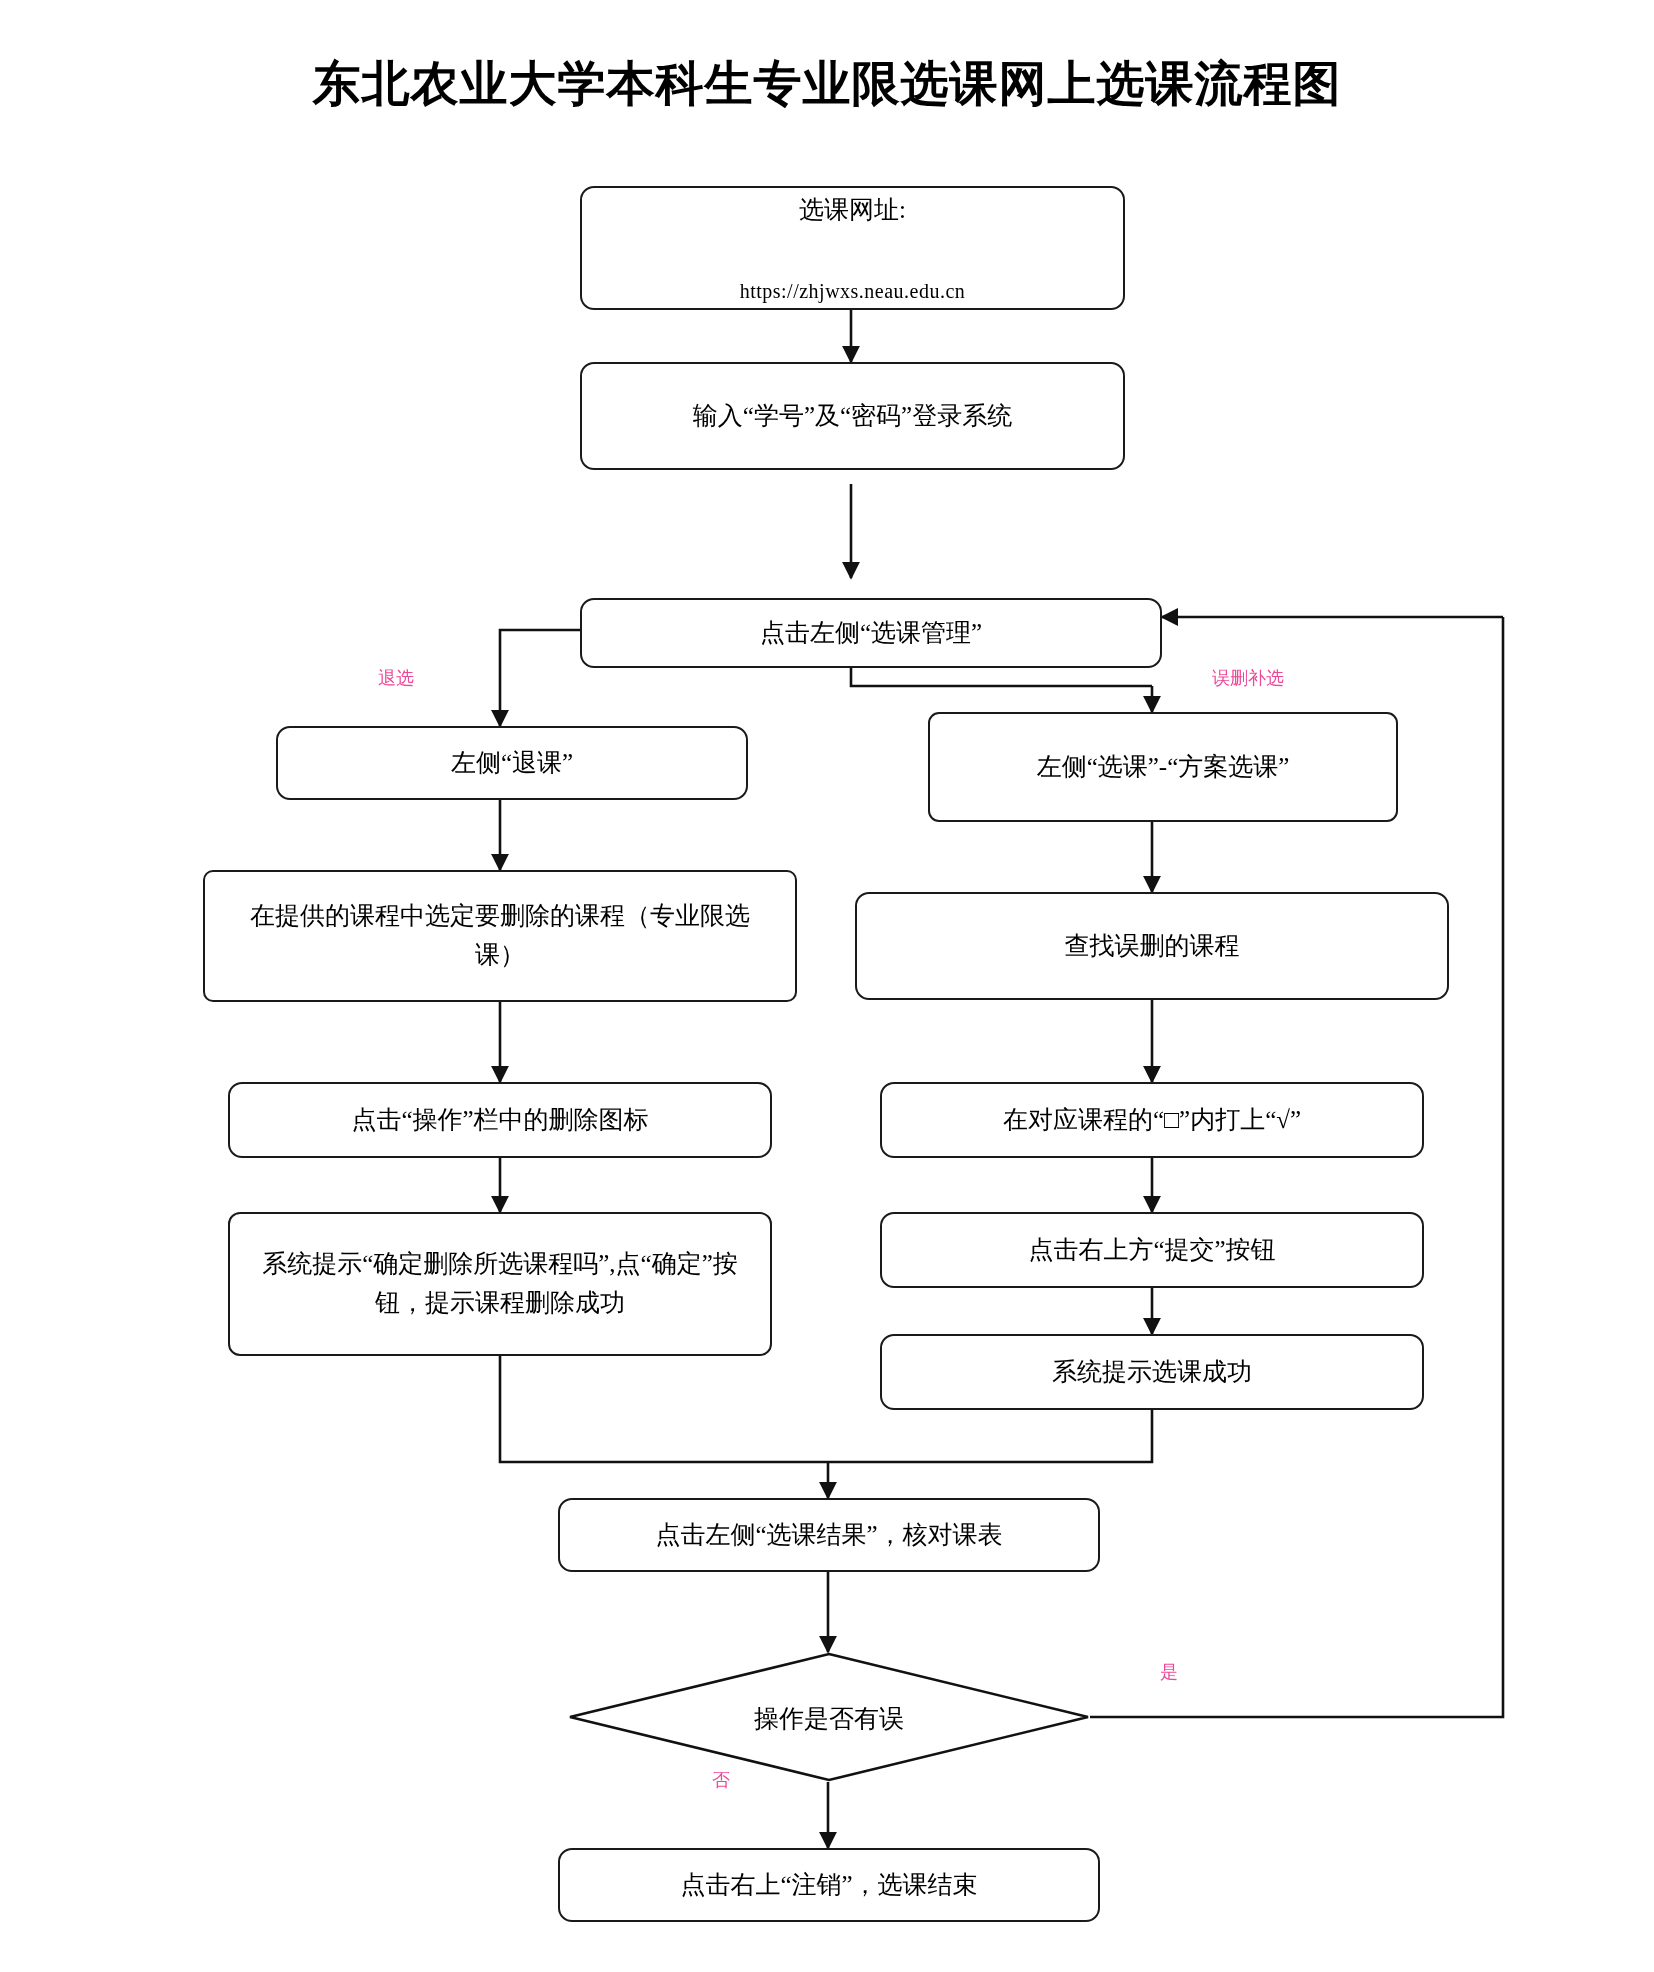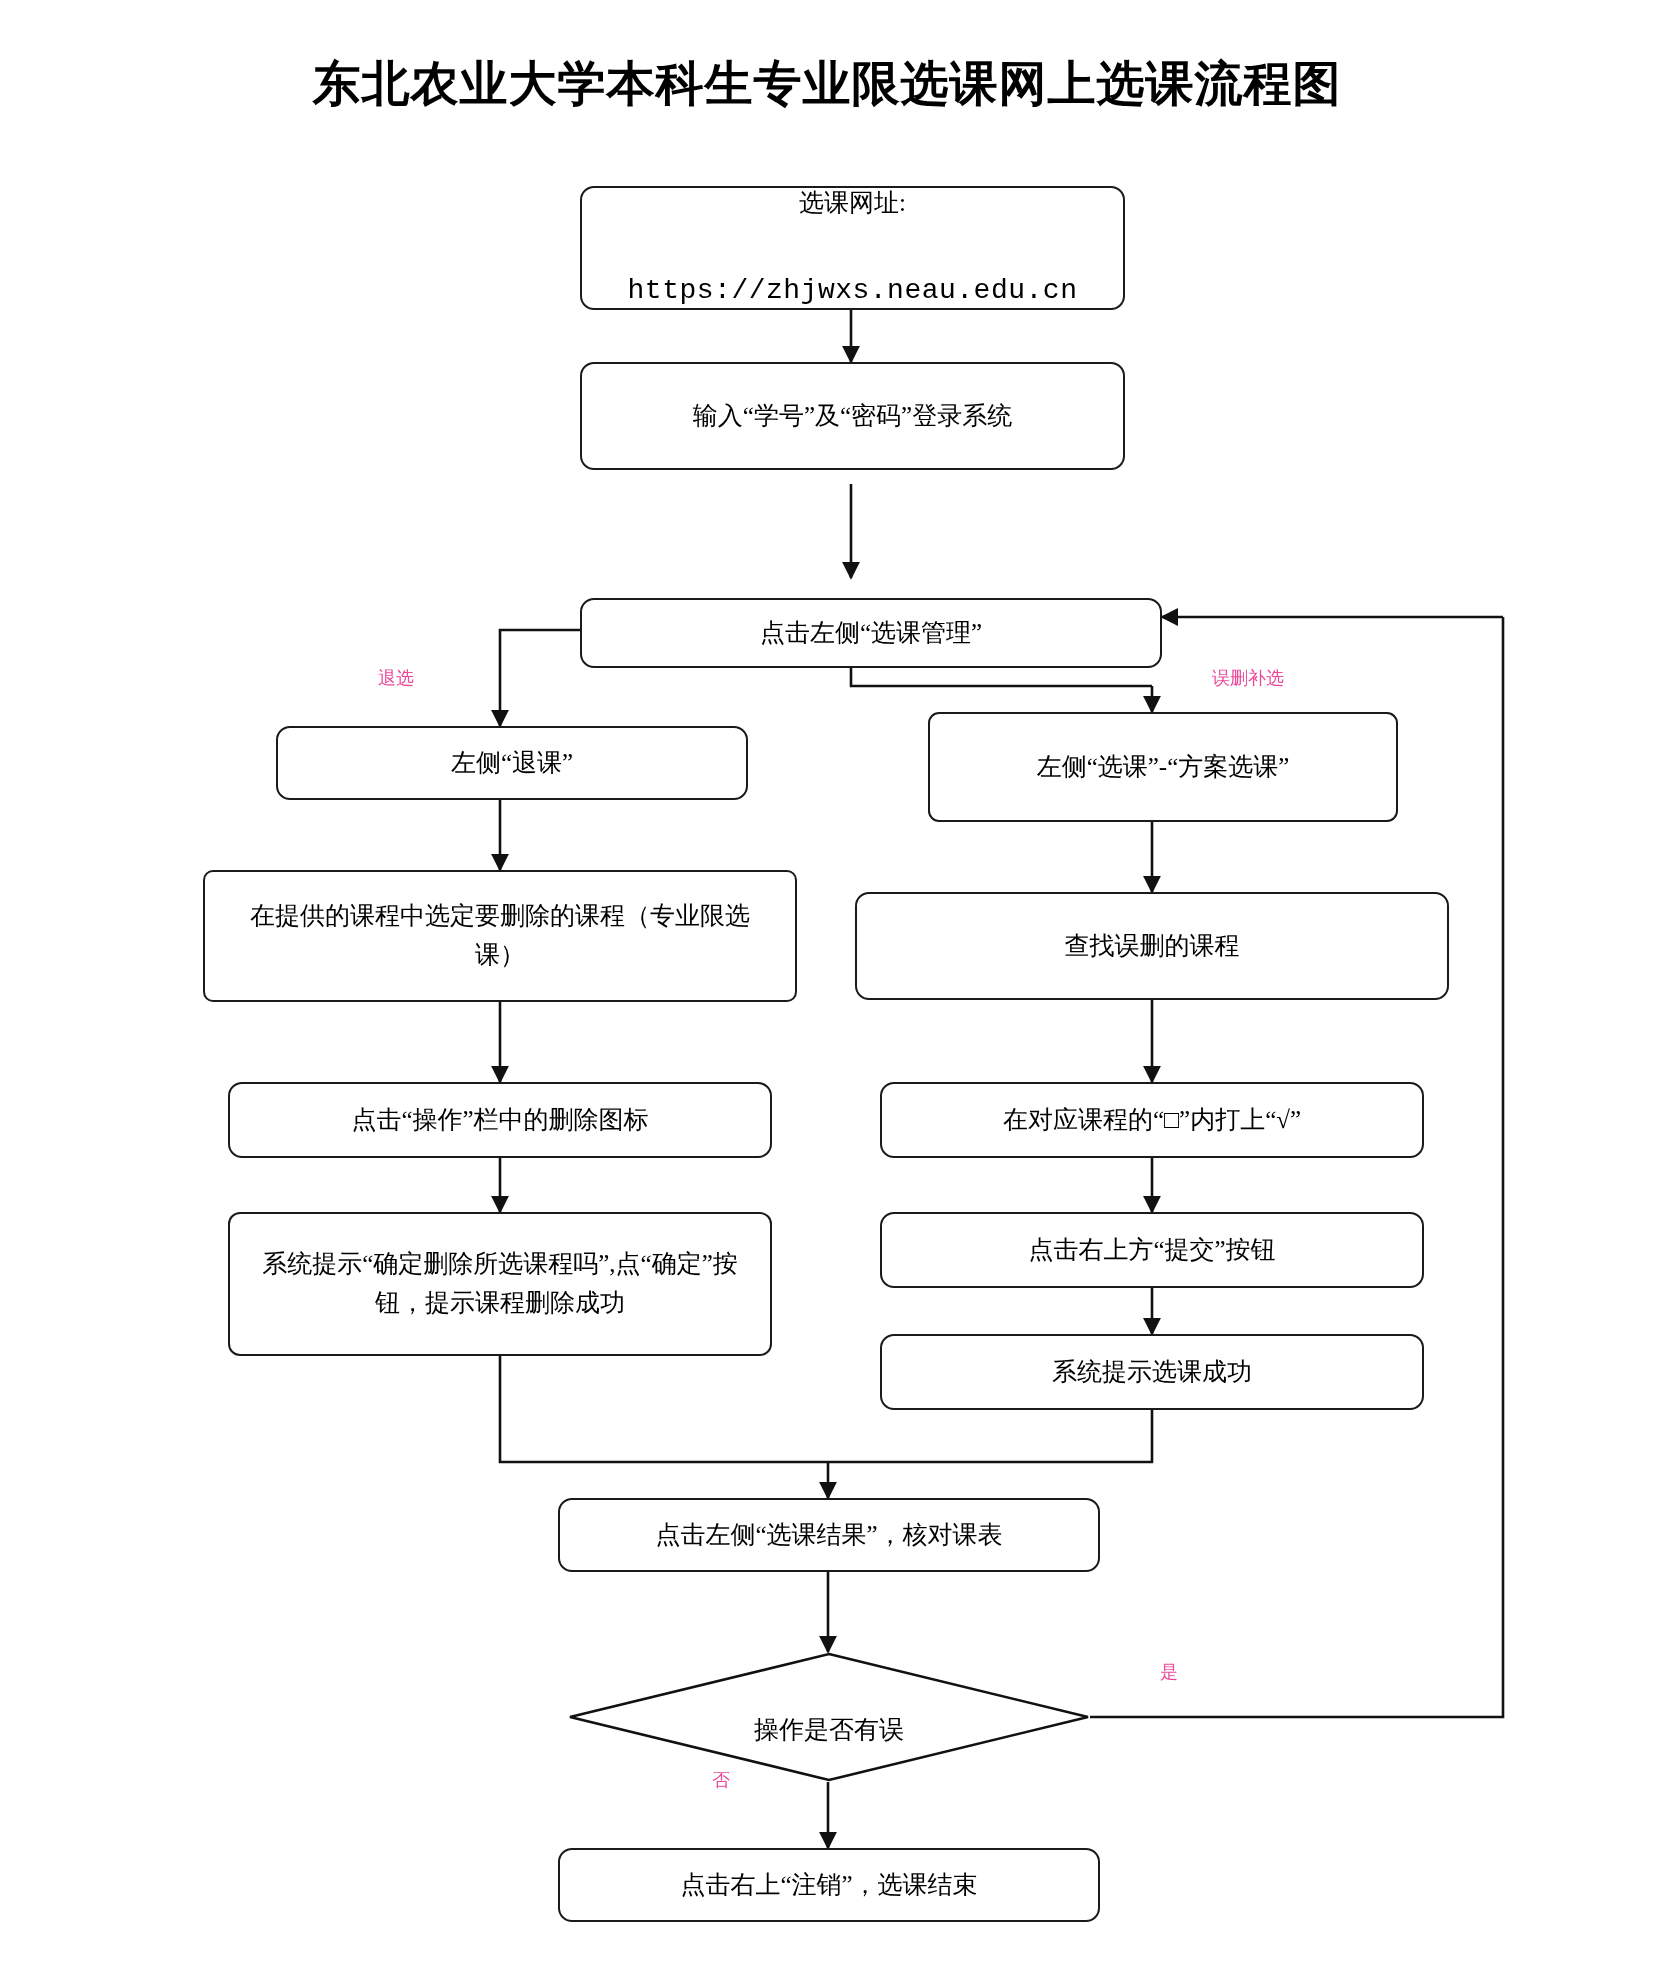--- a/index.html
+++ b/index.html
@@ -49,43 +49,42 @@
     font-size: 25px;
     line-height: 1.55;
     padding: 6px 24px;
     font-family: "Liberation Serif", "DejaVu Serif", serif;
   }
   .node .inner {
     width: 100%;
     white-space: pre-line;
   }
   .mono {
-    font-family: Liberation Mono, monospace;
-    font-size: 28px;
+    font-family: Liberation Serif, serif;
+    font-size: 20px;
     letter-spacing: 0.5px;
   }
   .node.start .inner { line-height: 1.7; }
   .edge-label {
     position: absolute;
     font-size: 18px;
     color: #ec4899;
     white-space: nowrap;
     font-family: Liberation Sans, sans-serif;
   }
   .diamond-wrap {
     position: absolute;
   }
   .diamond-text {
     position: absolute;
     width: 100%;
     text-align: center;
     font-size: 25px;
     color: #000000;
     font-family: "Liberation Serif", "DejaVu Serif", serif;
-    margin-top: 11px;
   }
 </style>
 </head>
 <body>
 
 <div id="page">
 
   <div id="title">东北农业大学本科生专业限选课网上选课流程图</div>
 
   <svg id="wires" viewBox="0 0 1654 1972" xmlns="http://www.w3.org/2000/svg">

